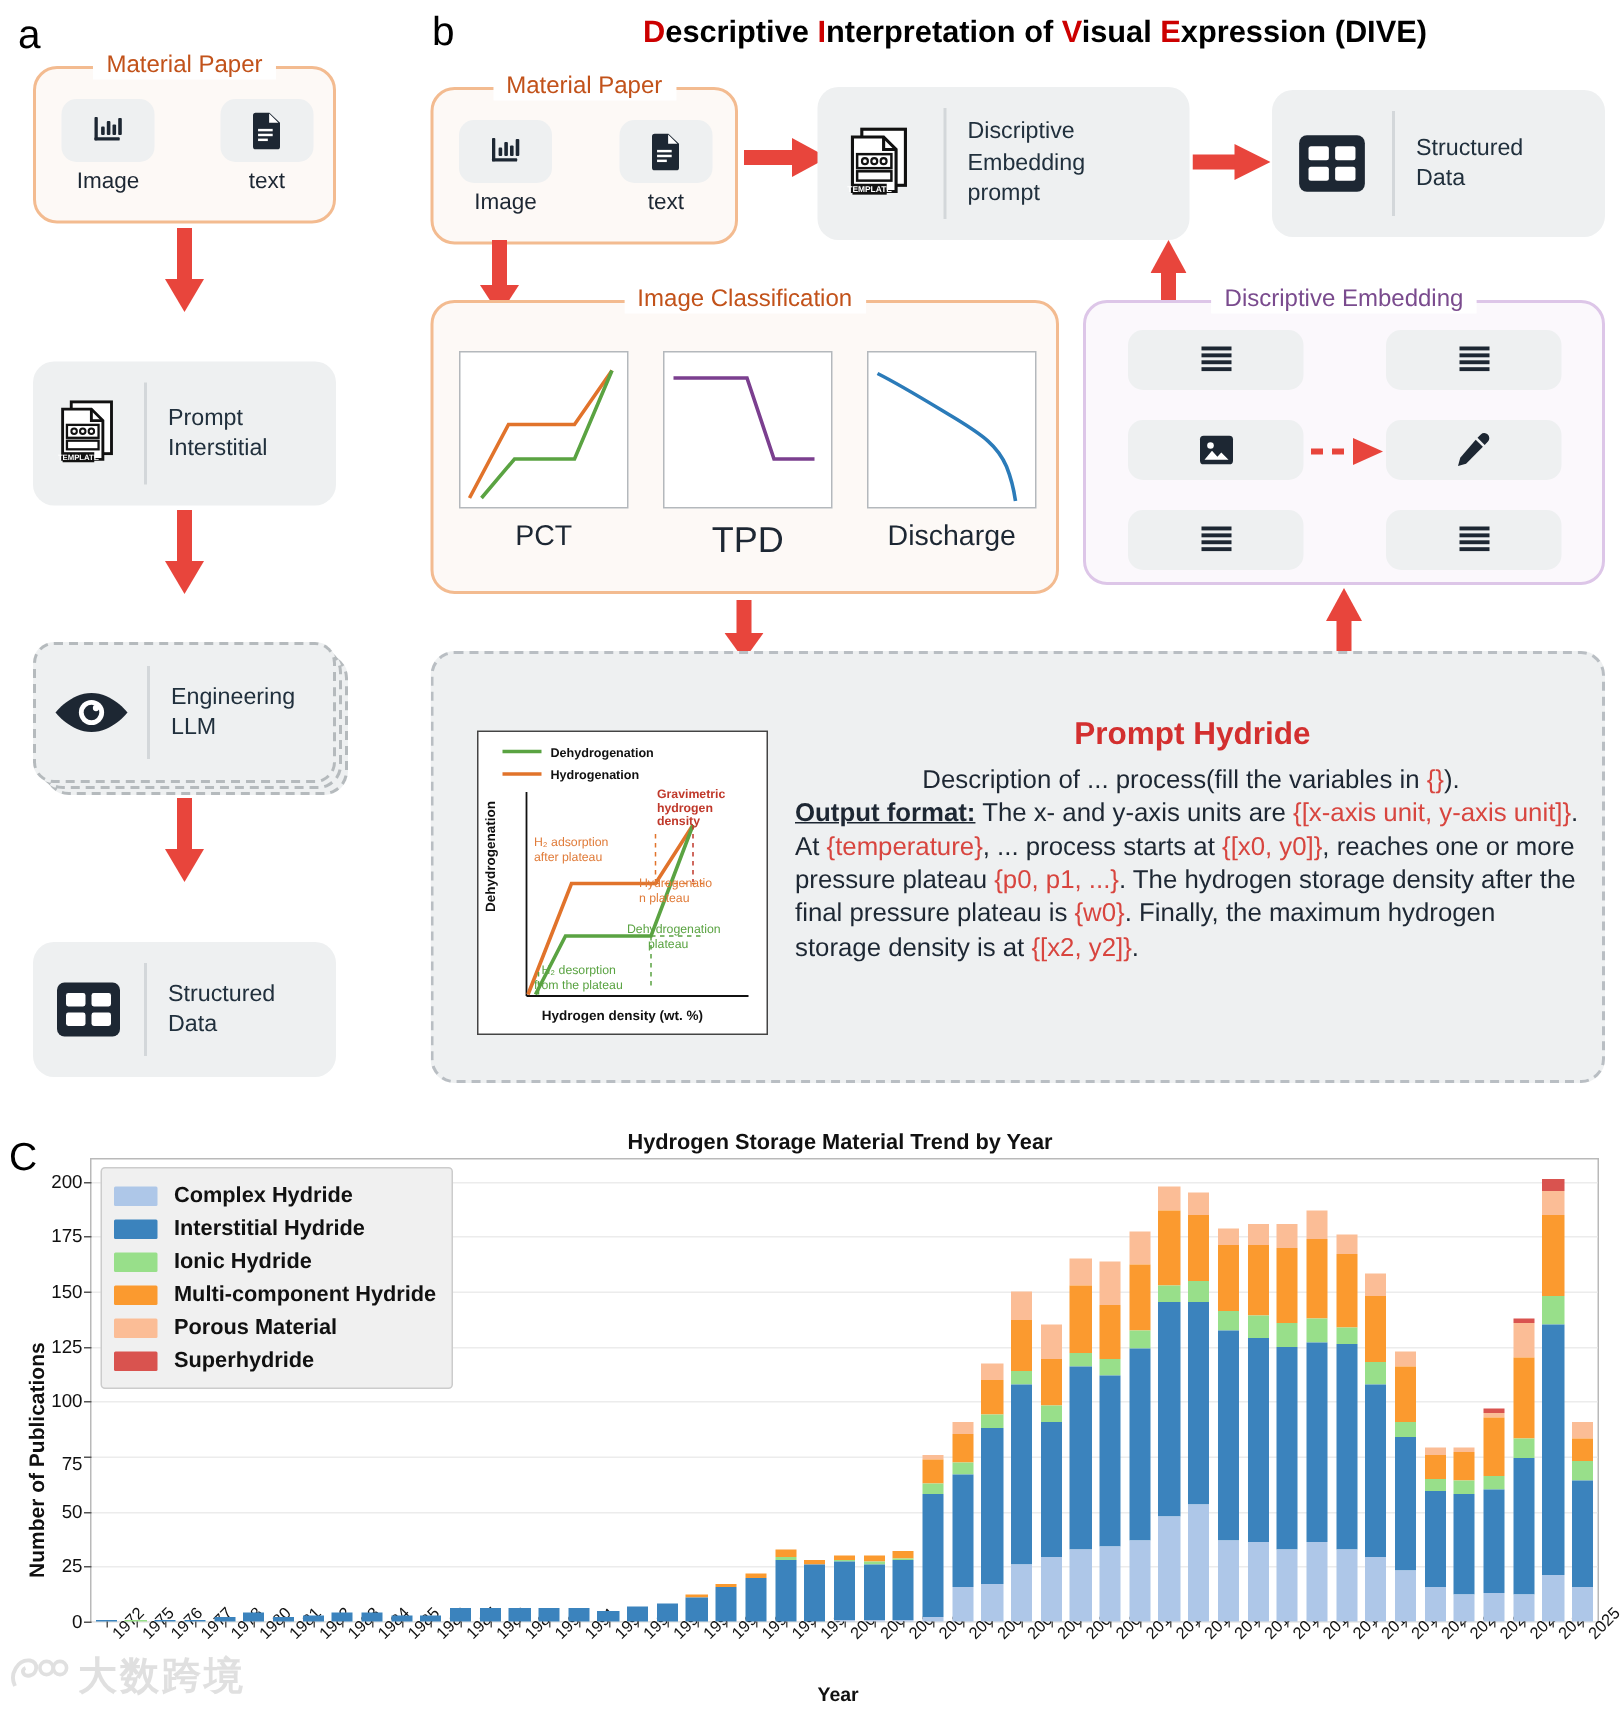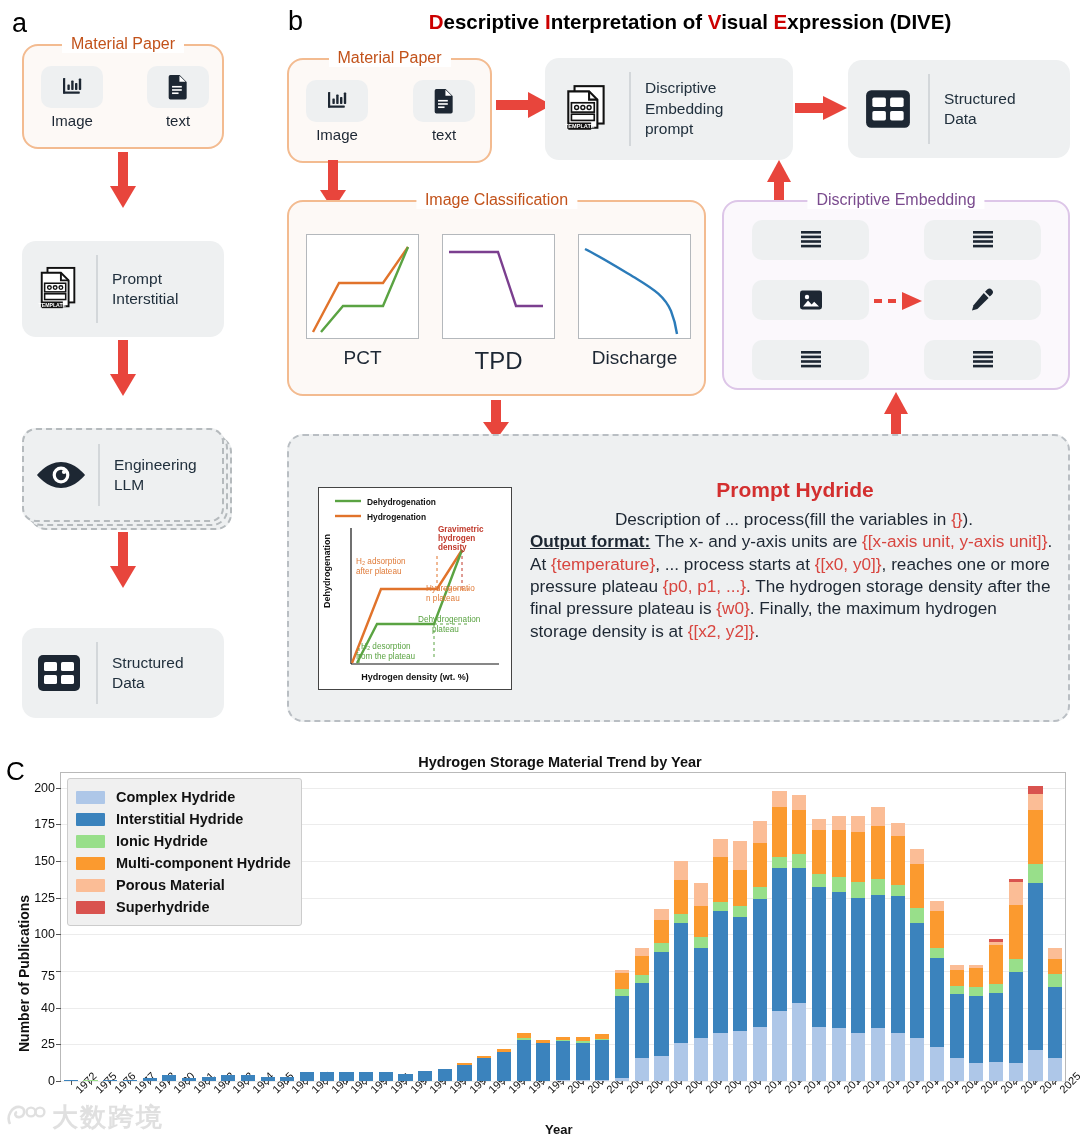--- a/index.html
+++ b/index.html
@@ -471,21 +471,21 @@
           <span class="ltxt">Superhydride</span>
         </div>
       </div>
   <div class="gridline" style="top: 308px;"></div>
       <div class="ytick" style="top: 308px;">0</div>
       <div class="ytickmark" style="top: 308px;"></div>
       <div class="gridline" style="top: 271.333px;"></div>
       <div class="ytick" style="top: 271.333px;">25</div>
       <div class="ytickmark" style="top: 271.333px;"></div>
       <div class="gridline" style="top: 234.667px;"></div>
-      <div class="ytick" style="top: 234.667px;">40</div>
+      <div class="ytick" style="top: 234.667px;">50</div>
       <div class="ytickmark" style="top: 234.667px;"></div>
       <div class="gridline" style="top: 198px;"></div>
       <div class="ytick" style="top: 187px; margin-top: 16px;">75</div>
       <div class="ytickmark" style="top: 198px;"></div>
       <div class="gridline" style="top: 161.333px;"></div>
       <div class="ytick" style="top: 161.333px;">100</div>
       <div class="ytickmark" style="top: 161.333px;"></div>
       <div class="gridline" style="top: 124.667px;"></div>
       <div class="ytick" style="top: 124.667px;">125</div>
       <div class="ytickmark" style="top: 124.667px;"></div>

